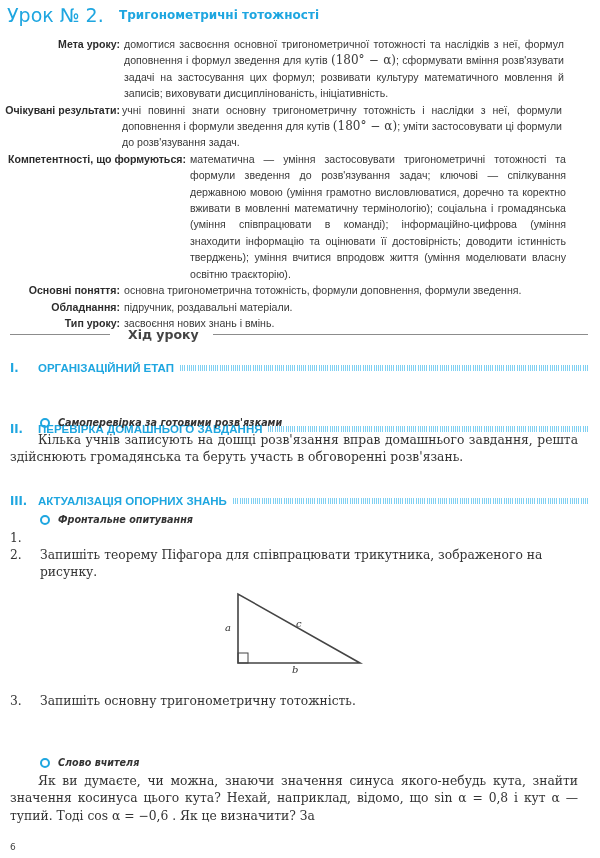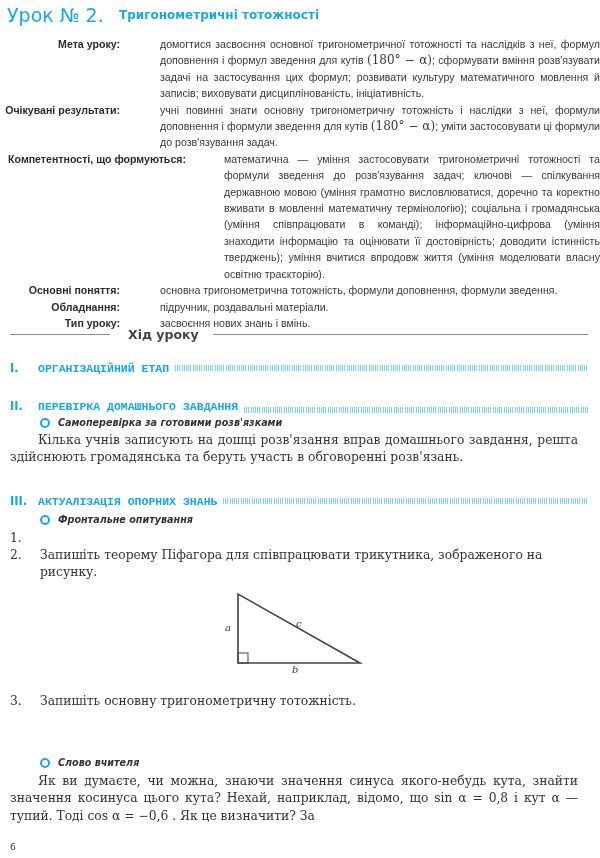--- a/index.html
+++ b/index.html
@@ -4,34 +4,34 @@
 <style>
   html, body { margin: 0; padding: 0; background: #ffffff; }
   body { width: 600px; height: 858px; overflow: hidden; position: relative; color: #2a2a2a; }
   .page { position: relative; width: 600px; height: 858px; }
 
   .title-row { position: absolute; left: 7px; top: 4px; display: flex; align-items: center; }
   .title-lesson { font-family: "DejaVu Sans", sans-serif; font-size: 19px; color: #1ea6e0; width: 112px; }
   .title-topic { font-family: "DejaVu Sans", sans-serif; font-weight: bold; font-size: 12px; color: #1ea6e0; }
 
   .meta { position: absolute; left: 0; top: 36px; width: 600px; font-family: "Liberation Sans", sans-serif; font-size: 10.6px; line-height: 16.4px; color: #333; }
-  .meta-row { display: flex; justify-content: space-between; }
+  .meta-row { display: flex; }
   .meta-label { font-weight: bold; text-align: right; flex: 0 0 auto; white-space: nowrap; padding-right: 4px; color: #2c2c2c; }
   .meta-value { text-align: justify; color: #3a3a3a; }
   .formula { font-family: "DejaVu Serif", serif; font-size: 12px; }
 
   .course-line { position: absolute; left: 10px; top: 327px; width: 578px; display: flex; align-items: center; font-weight: bold; }
   .course-line .rule { height: 1.5px; background: #8c8c8c; }
   .course-line .rule.left { width: 100px; }
   .course-line .rule.right { flex: 1; }
   .course-line .label { font-family: "DejaVu Sans", sans-serif; font-size: 12.5px; color: #444; padding: 0 14px 0 18px; }
 
   .section { position: absolute; left: 10px; width: 578px; display: flex; align-items: center; }
   .section .num { font-family: "DejaVu Sans", sans-serif; font-weight: bold; font-size: 11.5px; color: #1ea6e0; width: 28px; }
-  .section .name { font-family: Liberation Mono, monospace; font-weight: bold; font-size: 11.5px; color: #1ea6e0; white-space: nowrap; padding-right: 6px; }
+  .section .name { font-family: Liberation Sans, sans-serif; font-weight: bold; font-size: 11.5px; color: #1ea6e0; white-space: nowrap; padding-right: 6px; }
   .section .dots { flex: 1; height: 6px; background: repeating-linear-gradient(90deg, #7fd0f2 0 1px, transparent 1px 2.2px); }
 
   .sub { position: absolute; left: 40px; display: flex; align-items: center; }
   .sub .ring { width: 6px; height: 6px; border: 2px solid #1ea6e0; border-radius: 50%; margin-right: 8px; }
   .sub .text { font-family: "DejaVu Sans", sans-serif; font-style: italic; font-size: 9.6px; color: #333; font-weight: bold; }
 
   .para { position: absolute; left: 10px; width: 568px; font-family: "DejaVu Serif", serif; font-size: 12.3px; line-height: 17.3px; color: #333; text-align: justify; }
   .para .indent { display: inline-block; width: 28px; }
 
   .list-item { position: absolute; left: 10px; width: 568px; display: flex; font-family: "DejaVu Serif", serif; font-size: 12.3px; line-height: 17px; color: #333; }
@@ -88,21 +88,21 @@
     <span class="label">Хід уроку</span>
     <span class="rule right"></span>
   </div>
 
   <div class="section" style="top:361px;">
     <span class="num">I.</span>
     <span class="name">ОРГАНІЗАЦІЙНИЙ ЕТАП</span>
     <span class="dots"></span>
   </div>
 
-  <div class="section" style="top:399px;align-items:flex-end;">
+  <div class="section" style="top:422px;">
     <span class="num">II.</span>
     <span class="name">ПЕРЕВІРКА ДОМАШНЬОГО ЗАВДАННЯ</span>
     <span class="dots"></span>
   </div>
   <div class="sub" style="top:417px;">
     <span class="ring"></span>
     <span class="text">Самоперевірка за готовими розв'язками</span>
   </div>
   <div class="para" style="top:432px;">
     <span class="indent"></span><span>Кілька учнів записують на дошці розв'язання вправ домашнього завдання, решта здійснюють громадянська та беруть участь в обговоренні розв'язань.</span>

